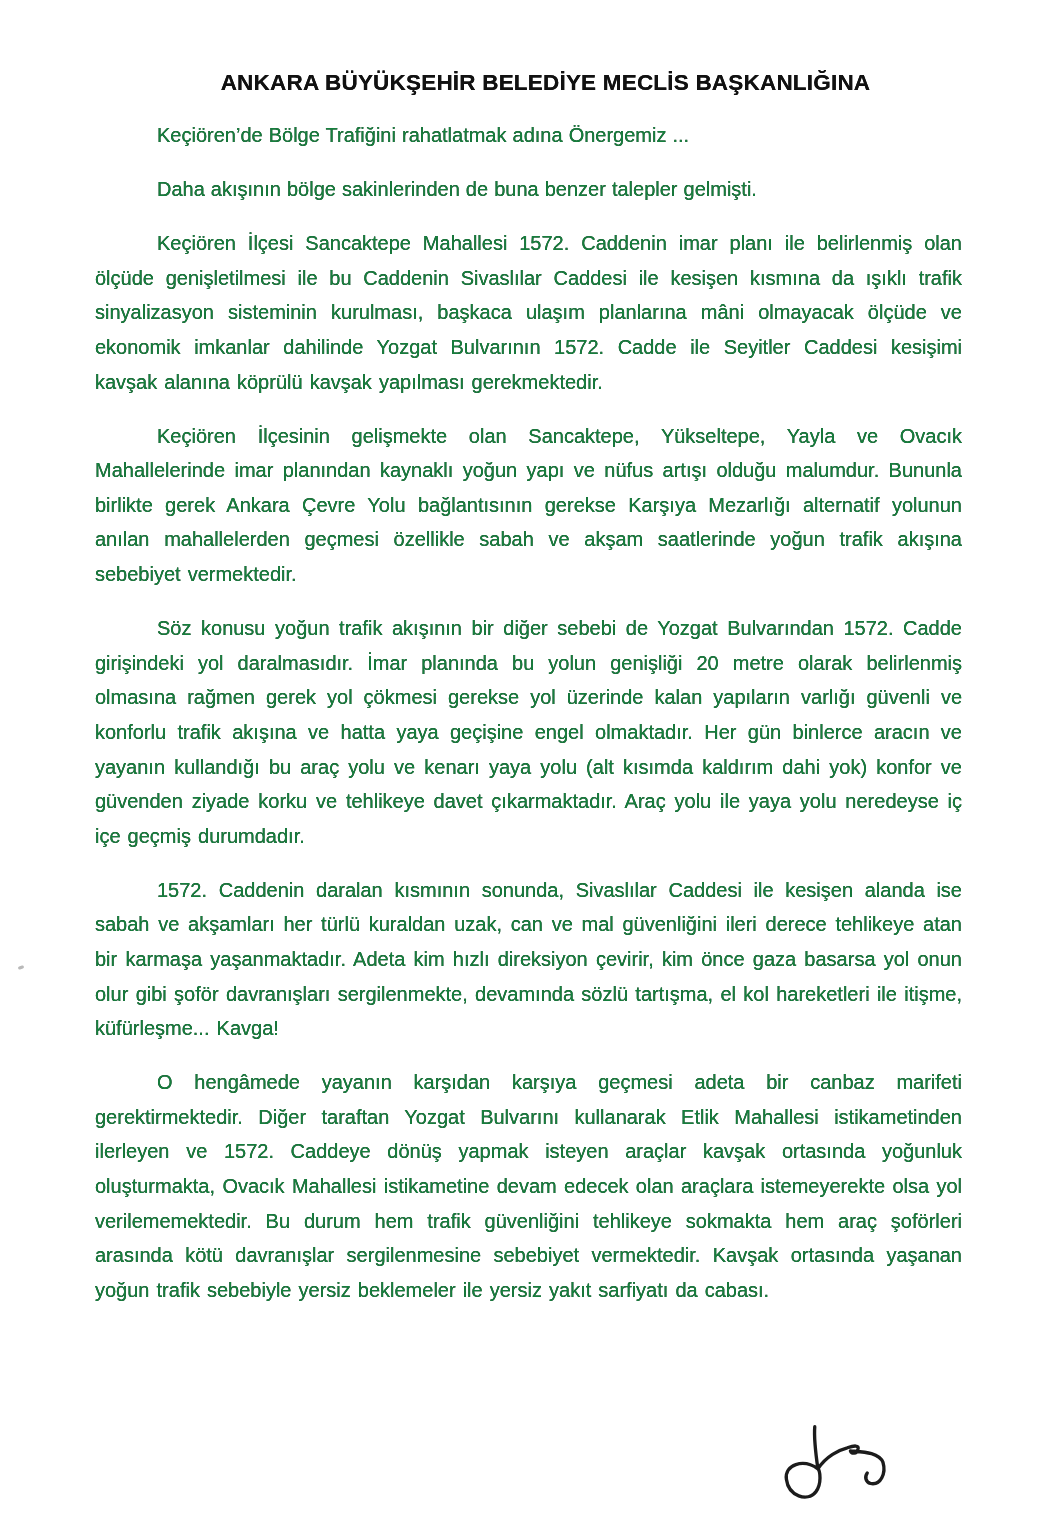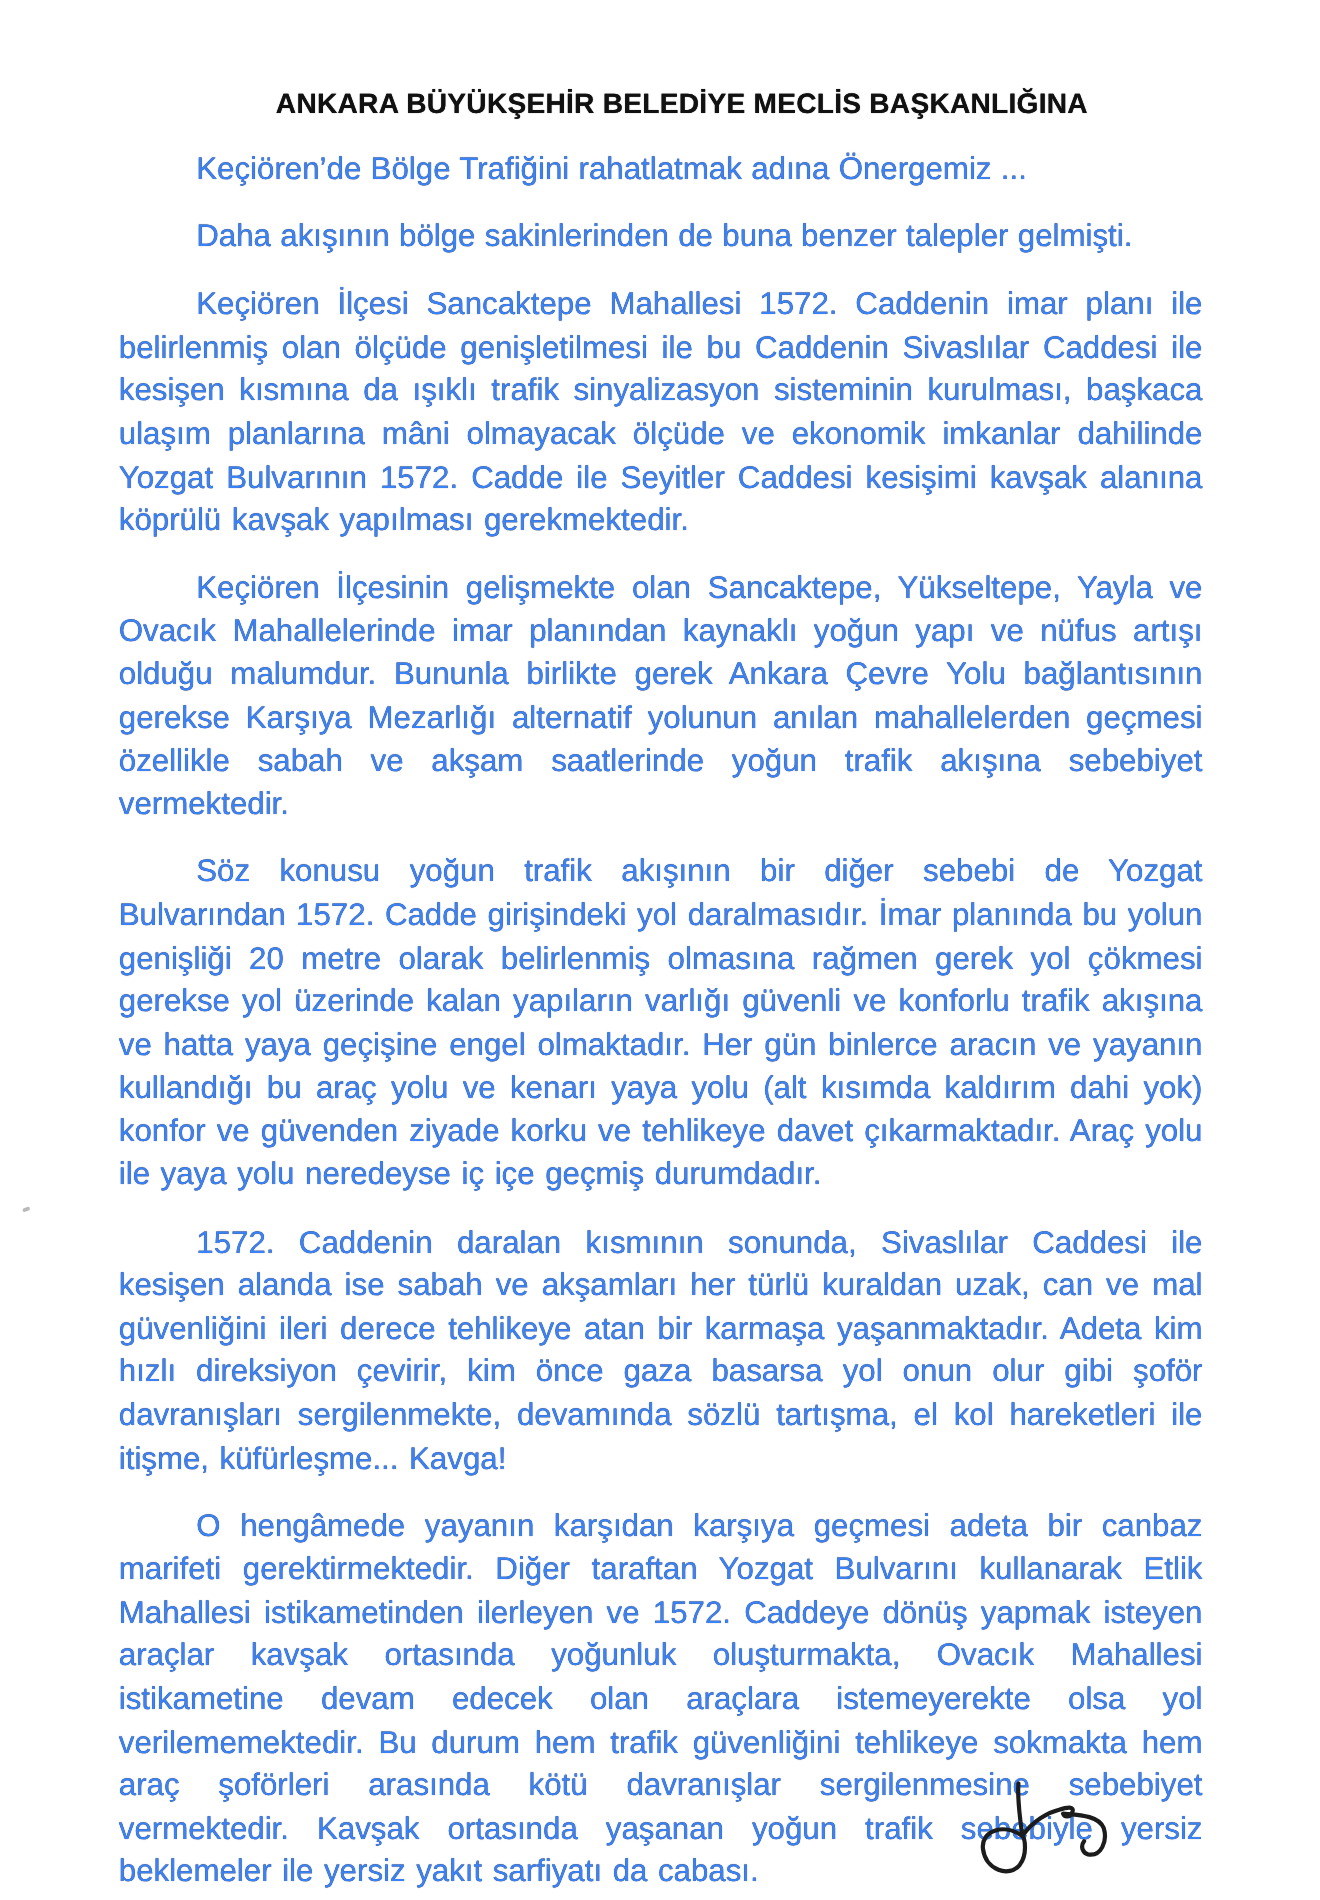--- a/index.html
+++ b/index.html
@@ -23,26 +23,26 @@
     font-size: 22.5px;
     font-weight: 700;
     letter-spacing: 0.2px;
     text-align: center;
     margin: 0 0 22px 34px;
     color: #111111;
     text-shadow: 0 0 0.6px #111111;
     white-space: nowrap;
   }
   .para {
-    font-size: 25px;
+    font-size: 20px;
     line-height: 34.6px;
     margin: 0 0 19.5px 0;
     text-align: justify;
     text-indent: 62px;
-    color: #3b82f6;
+    color: #15803d;
     text-shadow: 0 0 0.55px #181818;
     word-spacing: 1.5px;
   }
   .para.single-line {
     text-align: left;
     word-spacing: 0.5px;
   }
   .scan-artifact {
     position: absolute;
     left: 18px;

